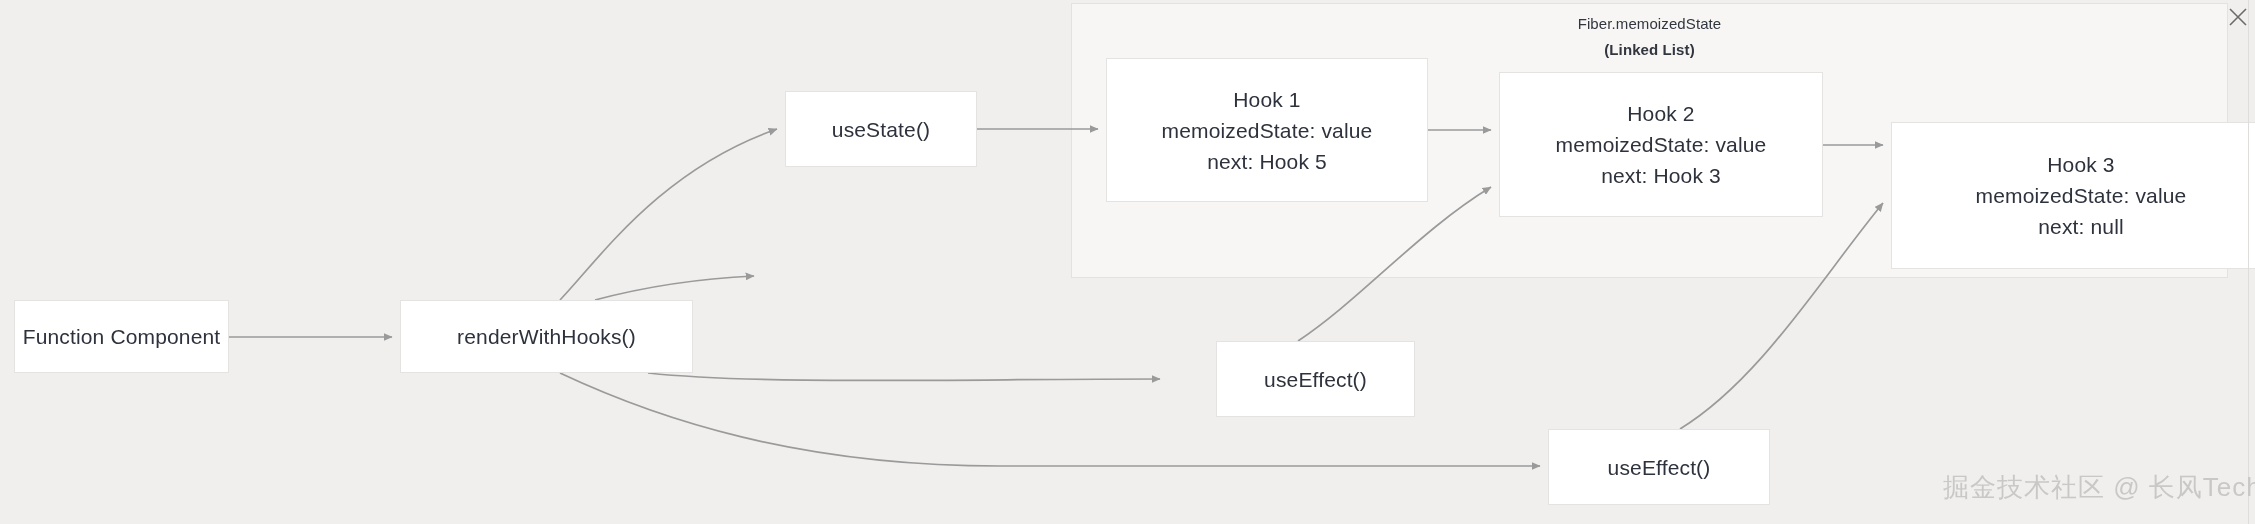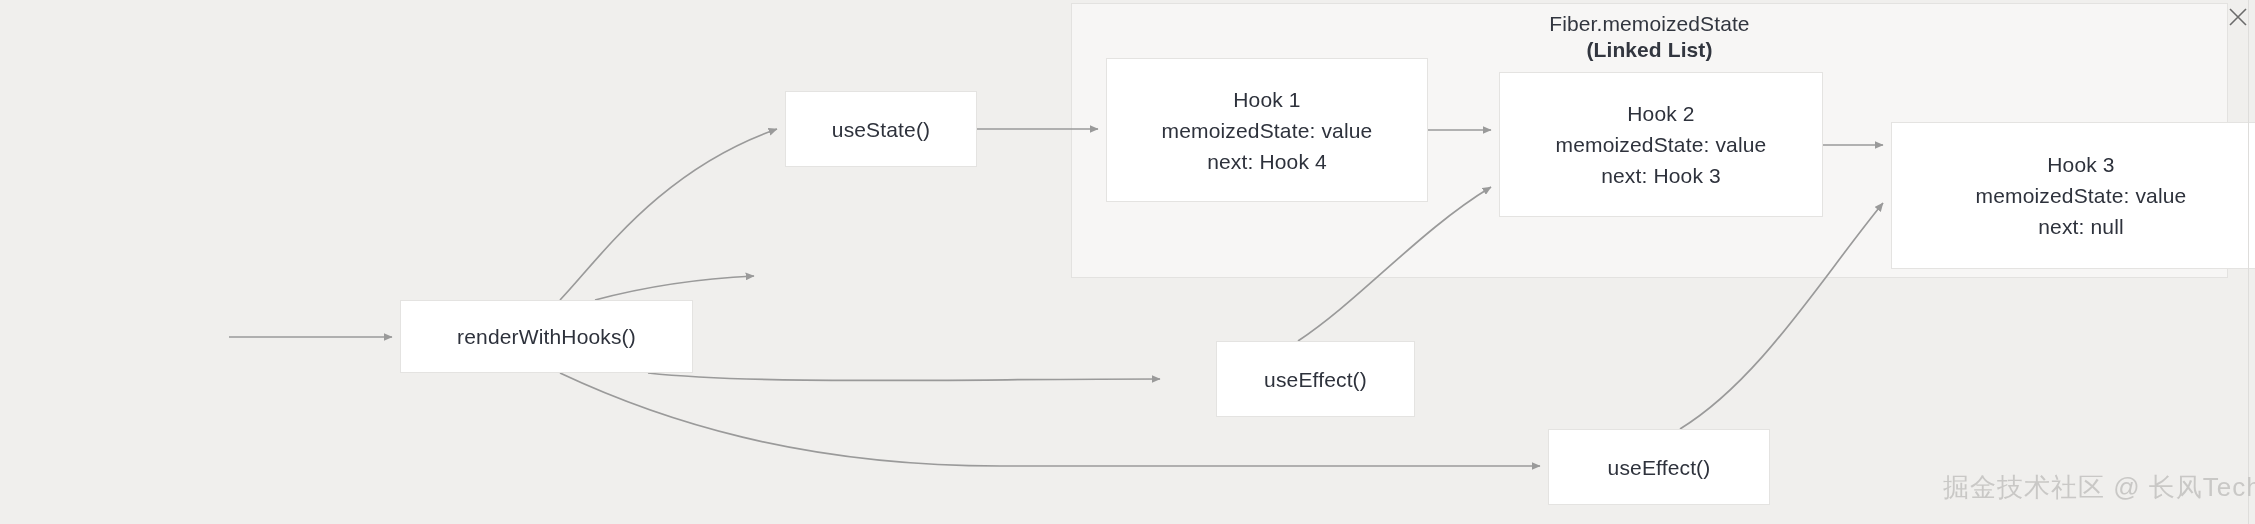--- a/index.html
+++ b/index.html
@@ -26,21 +26,21 @@
     position: absolute;
     background: #f7f6f5;
     border: 1px solid #e3e2e0;
     box-sizing: border-box;
   }
   .group-title {
     position: absolute;
     width: 100%;
     text-align: center;
     color: #32363f;
-    font-size: 21px;
+    font-size: 15px;
     line-height: 30px;
     letter-spacing: .1px;
   }
   .node {
     position: absolute;
     background: #ffffff;
     border: 1px solid #e4e3e1;
     box-sizing: border-box;
     display: flex;
     flex-direction: column;
@@ -110,20 +110,23 @@
       <path d="M1428,130 L1491,130"></path>
 
       <path d="M1823,145 L1883,145"></path>
 
       <path d="M1298,341 C1360,300 1420,230 1491,187"></path>
 
       <path d="M1680,429 C1760,380 1820,280 1883,203"></path>
     </g>
   </svg>
 
+  <div class="node" style="left:14px; top:300px; width:215px; height:73px;">
+    <span class="ln">Function Component</span>
+  </div>
 
   <div class="node" style="left:400px; top:300px; width:293px; height:73px;">
     <span class="ln">renderWithHooks()</span>
   </div>
 
   <div class="node" style="left:785px; top:91px; width:192px; height:76px;">
     <span class="ln">useState()</span>
   </div>
 
 
@@ -131,21 +134,21 @@
     <span class="ln">useEffect()</span>
   </div>
 
   <div class="node" style="left:1548px; top:429px; width:222px; height:76px;">
     <span class="ln">useEffect()</span>
   </div>
 
   <div class="node" style="left:1106px; top:58px; width:322px; height:144px;">
     <span class="ln">Hook 1</span>
     <span class="ln">memoizedState: value</span>
-    <span class="ln">next: Hook 4</span>
+    <span class="ln">next: Hook 5</span>
   </div>
 
   <div class="node" style="left:1499px; top:72px; width:324px; height:145px;">
     <span class="ln">Hook 2</span>
     <span class="ln">memoizedState: value</span>
     <span class="ln">next: Hook 3</span>
   </div>
 
   <div class="node" style="left:1891px; top:96px; width:380px; height:147px;margin-top:26px;">
     <span class="ln">Hook 3</span>

